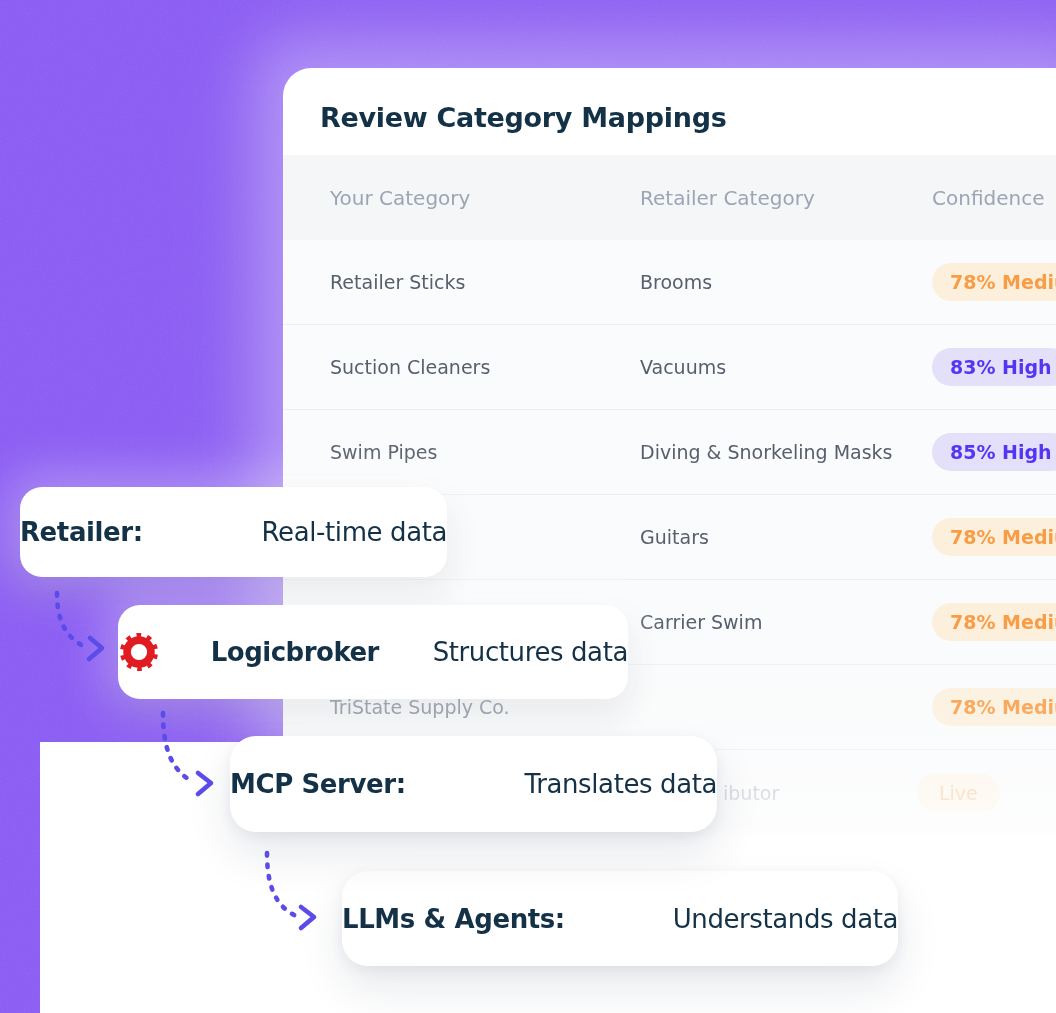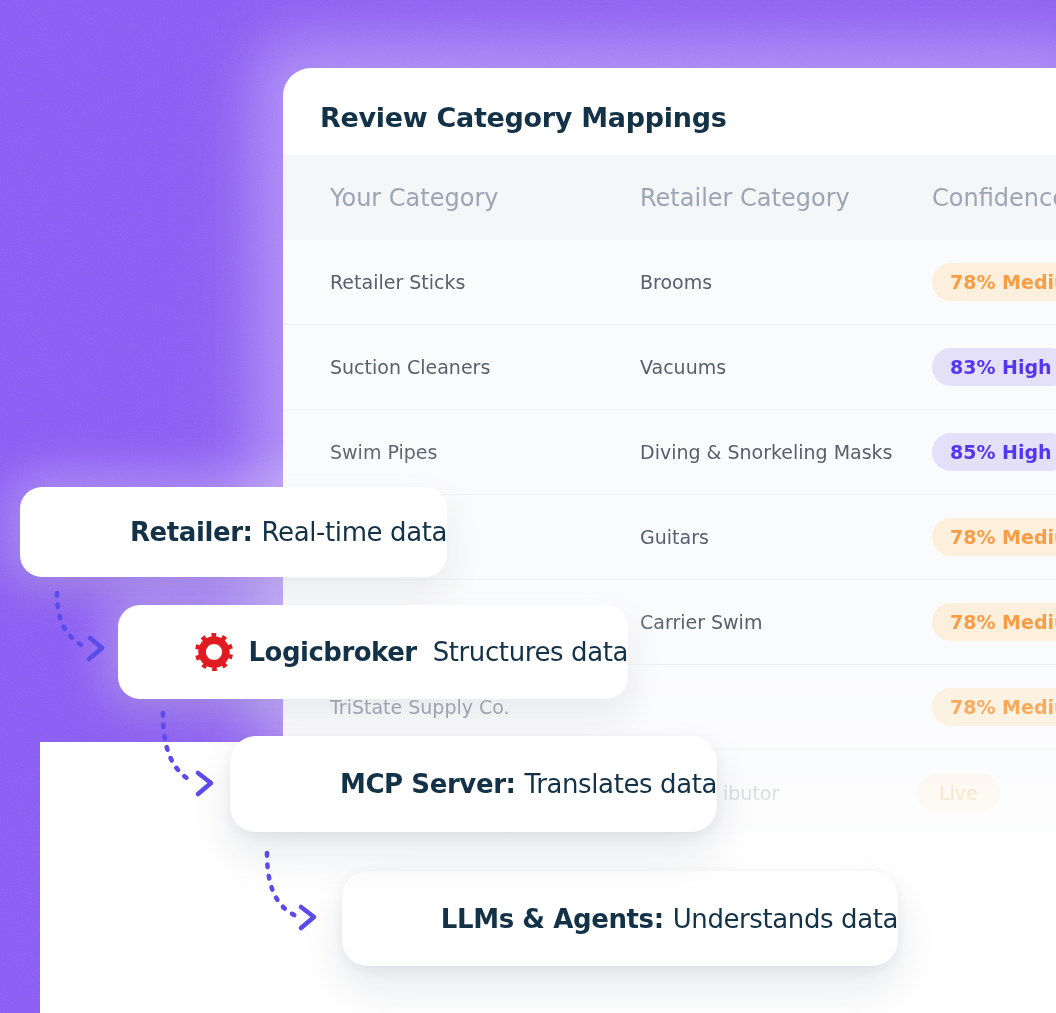--- a/index.html
+++ b/index.html
@@ -10,21 +10,21 @@
 
   .white-panel{position:absolute;z-index:1;left:40px;top:742px;width:1016px;height:271px;background:#fff;}
 
   
   .main-card{position:absolute;z-index:2;left:283px;top:68px;width:830px;height:852px;
     background:var(--card-bg,#fff);border-radius:28px;
     box-shadow:-22px -22px 55px 6px rgba(255,255,255,.26),0 0 110px 34px rgba(255,255,255,.10);}
   .panel-title{position:absolute;left:37px;top:34px;margin:0;font-size:27px;font-weight:600;
     letter-spacing:-.3px;color:var(--navy,#143247);}
   .thead{position:absolute;left:0;right:0;top:87px;height:85px;background:var(--header-band-bg,#F4F6F8);}
-  .th{position:absolute;top:0;height:85px;display:flex;align-items:center;font-size:24px;
+  .th{position:absolute;top:0;height:85px;display:flex;align-items:center;font-size:20px;
     color:var(--header-text,#9CA5B4);white-space:nowrap;}
   .th.c1{left:47px}.th.c2{left:357px}.th.c3{left:649px}
   .tbody{position:absolute;left:0;right:0;top:172px;background:#FAFBFC;}
   .row{position:relative;height:85px;box-sizing:border-box;border-bottom:1px solid var(--row-divider,#EDF0F3);}
   .row:last-child{border-bottom:none;}
   .row-faded{opacity:.7;}
   .cell{position:absolute;top:50%;transform:translateY(-50%);font-size:19px;
     color:var(--cell-text,#575F6C);white-space:nowrap;}
   .c1{left:47px}.c2{left:357px}
   .muted{color:#7E8795;}
@@ -32,21 +32,21 @@
   .pill{position:absolute;left:649px;top:50%;transform:translateY(-50%);height:38px;border-radius:19px;
     padding:0 18px;display:inline-flex;align-items:center;font-size:19px;font-weight:600;white-space:nowrap;}
   .pill-medium{background:var(--pill-medium-bg,#FCF0DD);color:var(--pill-medium-text,#F89C45);}
   .pill-high{background:var(--pill-high-bg,#E5E0FA);color:var(--pill-high-text,#5336F2);}
   .pill-live{background:var(--pill-live-bg,#FDF4E5);color:var(--pill-live-text,#F5C084);font-weight:500;left:634px;padding:0 22px;}
 
   .fade-overlay{position:absolute;z-index:3;left:283px;top:630px;width:773px;height:383px;pointer-events:none;
     background:linear-gradient(180deg,rgba(255,255,255,0) 0%,rgba(255,255,255,.25) 35%,rgba(255,255,255,.85) 62%,#fff 80%);}
 
   
-  .callout{position:absolute;z-index:4;background:#fff;display:flex;align-items:center;justify-content:flex-end;
+  .callout{position:absolute;z-index:4;background:#fff;display:flex;align-items:center;justify-content:space-between;
     white-space:nowrap;color:var(--navy,#143247);font-size:26px;letter-spacing:-.4px;}
   .co-bold{font-weight:700;margin-right:9px;}
   .retailer{left:20px;top:487px;width:427px;height:90px;border-radius:22px;}
   .logicbroker{left:118px;top:605px;width:510px;height:94px;border-radius:22px;}
   .mcp{left:230px;top:736px;width:487px;height:96px;border-radius:26px;}
   .llm{left:342px;top:871px;width:556px;height:95px;border-radius:26px;}
   .glow{box-shadow:0 0 46px 14px rgba(255,255,255,.30),0 16px 34px rgba(20,34,62,.10);}
   .soft{box-shadow:0 22px 44px rgba(22,36,66,.10),0 4px 14px rgba(22,36,66,.06);}
   .lb-gear{margin-right:13px;flex:none;}
   .lb-bold{font-weight:700;margin-right:16px;letter-spacing:-.5px;}

